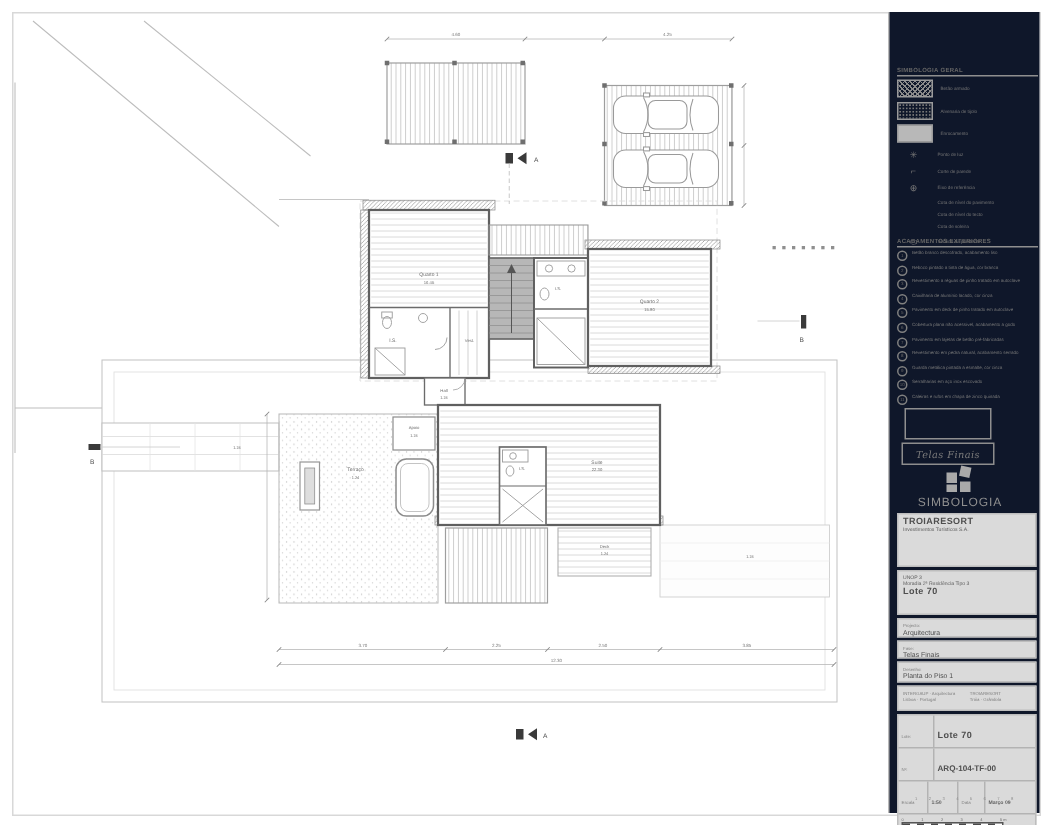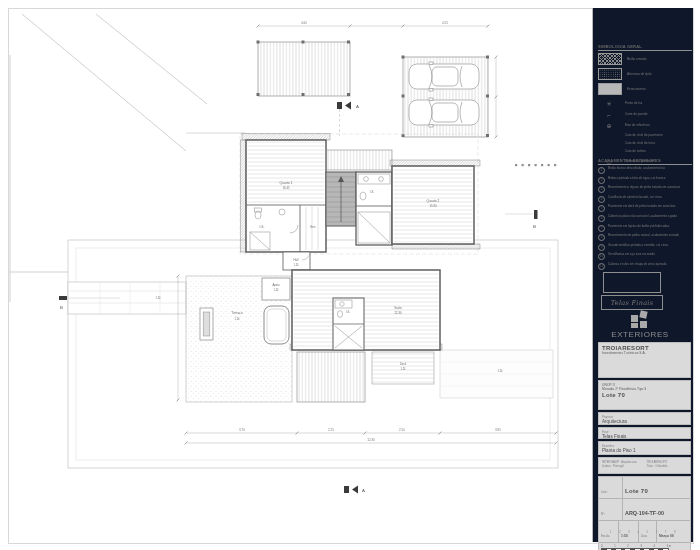--- a/index.html
+++ b/index.html
@@ -443,21 +443,21 @@
     <span class="stamp-inner">Telas Finais</span>
   </div>
 
   <div class="abs logo">
     <div class="logo-squares">
       <span class="lsq" style="left:0;top:4px"></span>
       <span class="lsq" style="left:9px;top:0;transform:rotate(12deg)"></span>
       <span class="lsq" style="left:0;top:12px;width:7px;height:5px"></span>
       <span class="lsq" style="left:9px;top:10px"></span>
     </div>
-    <div class="logo-name">EXTERIORES</div>
+    <div class="logo-name">SIMBOLOGIA</div>
   </div>
 
   <div class="abs tb" style="top:334px;height:36px">
     <div class="tb-big">TROIARESORT</div>
     <div class="tb-sm">Investimentos Turísticos S.A.</div>
   </div>
   <div class="abs tb" style="top:372px;height:30px">
     <div class="tb-sm">UNOP 3</div>
     <div class="tb-sm">Moradia 2ª Residência Tipo 3</div>
     <div class="tb-big" style="margin-top:1px">Lote 70</div>

